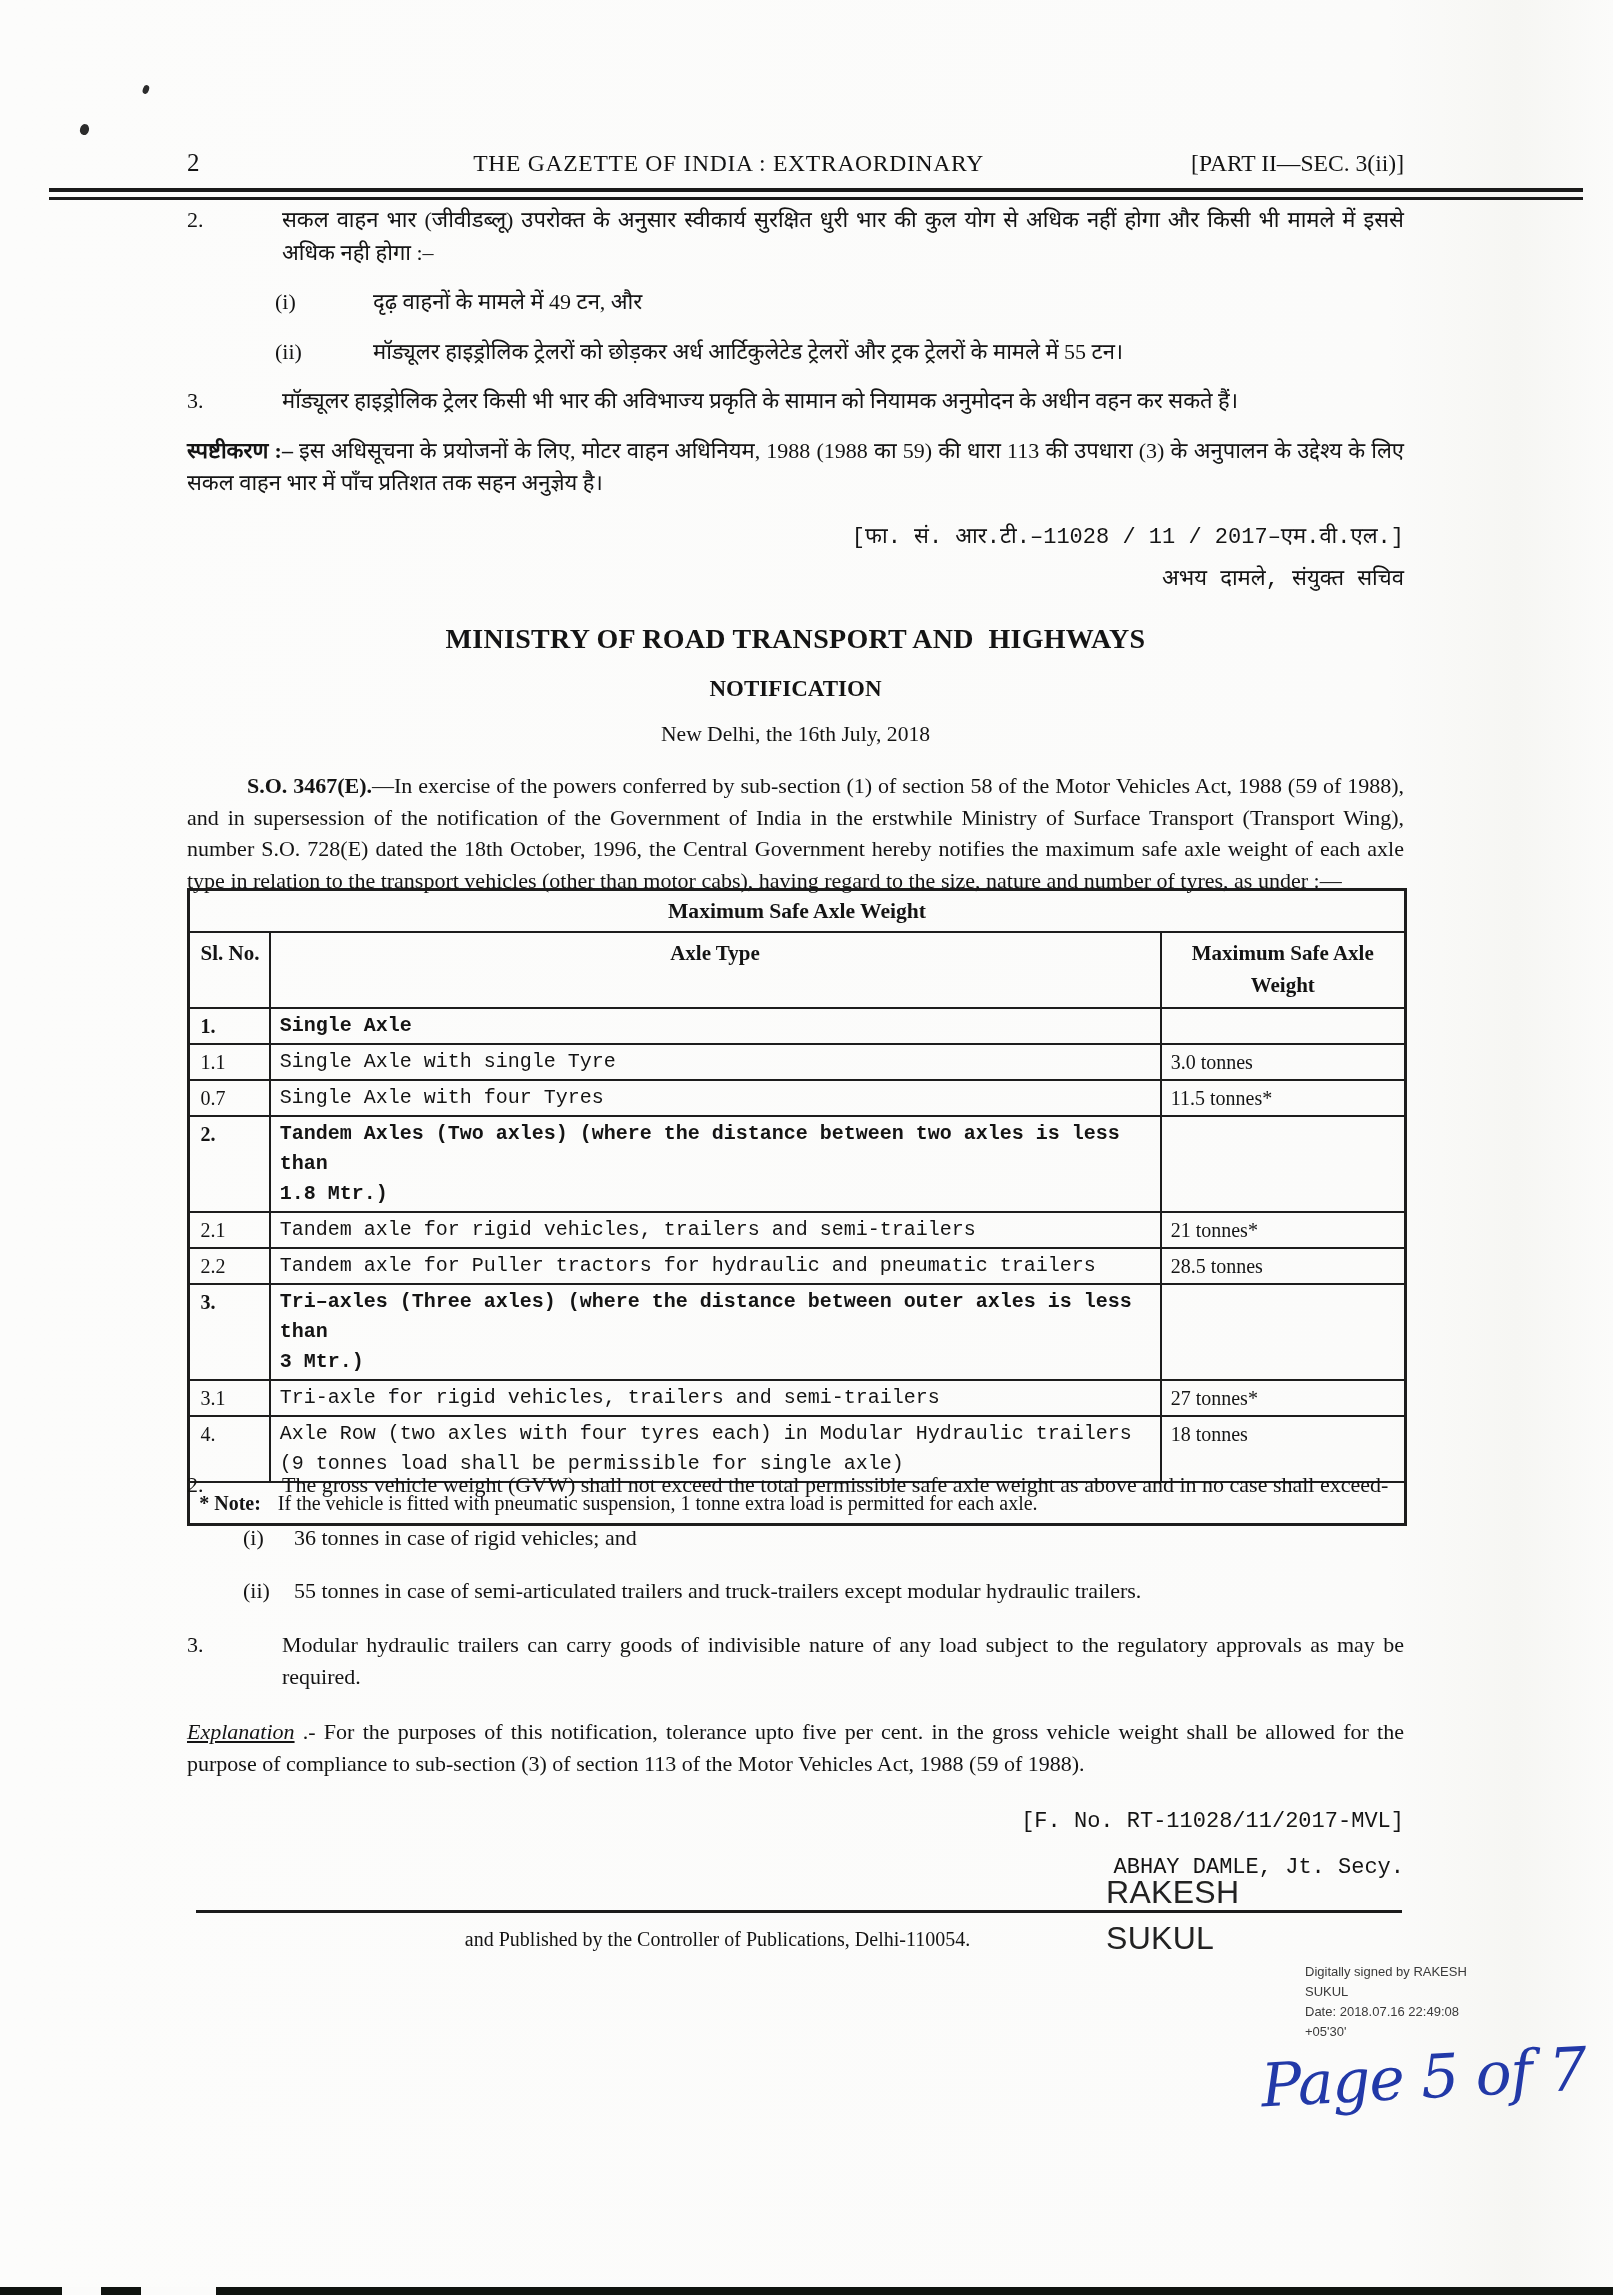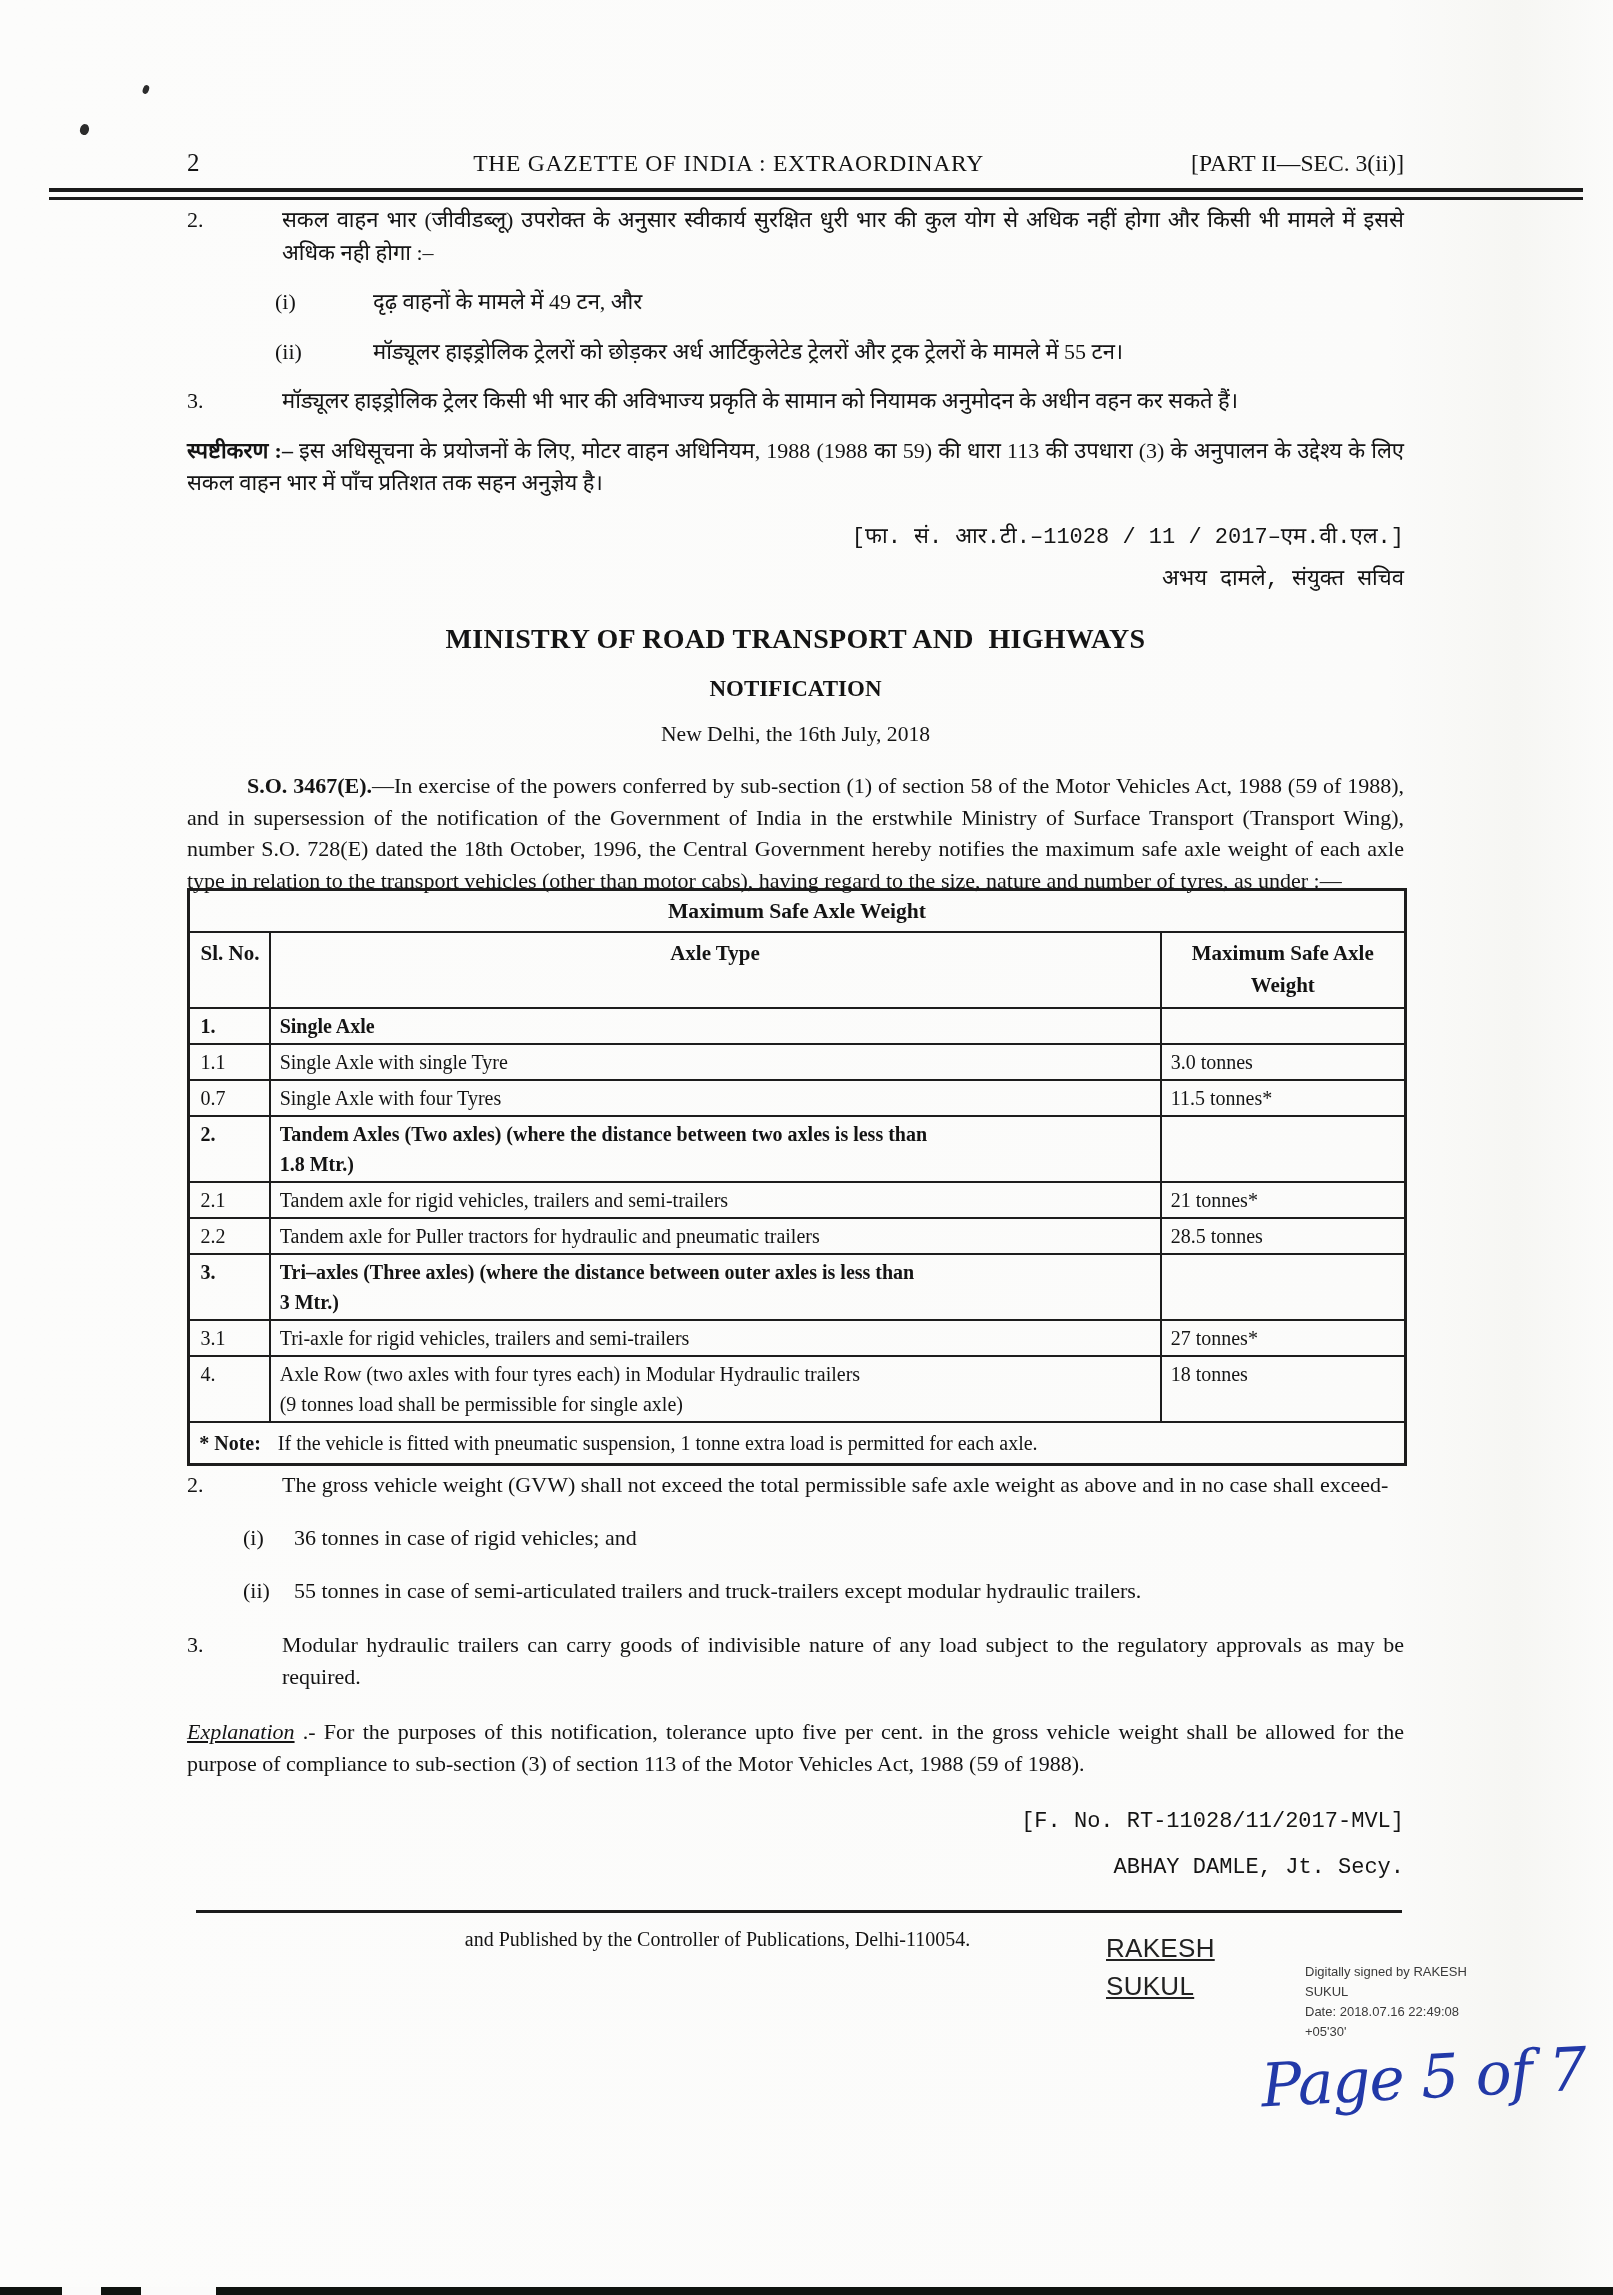--- a/index.html
+++ b/index.html
@@ -42,36 +42,36 @@
   .tbl-wrap{top:888px;}
   table.axle{border-collapse:collapse;width:100%;table-layout:fixed;font-size:20px;}
   table.axle, table.axle td, table.axle th{border:2px solid #1d1d1d;}
   table.axle{border-width:3.3px;}
   .t-title{font-weight:bold;text-align:center;font-size:21.6px;padding:3.9px 0;}
   th{font-weight:bold;font-size:21px;padding:5.2px 6.5px;vertical-align:top;line-height:1.5;}
   th.h-no{text-align:left;padding-left:10.5px;}
   th.h-wt{text-align:center;}
   td{line-height:1.5;padding:2px 9.2px;vertical-align:top;}
   td.c-no{padding-left:10.5px;}
-  .pre{white-space:pre-line;}
+  .pre{white-space:pre-line;font-family:Liberation Mono, monospace;}
   tr.group td{font-weight:bold;}
   col.w-no{width:81px;}
   col.w-type{width:891px;}
   col.w-wt{width:245px;}
   .t-note{font-size:20px;padding:5.2px 9.2px;}
   .t-note b{margin-right:17px;}
   
   .sec-post{top:1469px;font-size:22px;line-height:1.45;}
   .itm2{display:flex;margin-left:56px;margin-top:21px;}
   .itm2 .num{flex:0 0 51px;}
   .exp-lbl{font-style:italic;text-decoration:underline;}
   
   .rule-f{top:1910px;left:196px;width:1206px;height:3.3px;}
   .ftr{top:1924px;left:187px;width:1061px;text-align:center;font-size:20px;line-height:1.55;}
-  .dsig-name{top:1930px;left:1106px;font-family:"Liberation Sans",sans-serif;font-size:26px;line-height:1.45;color:#222;letter-spacing:0.3px;text-decoration:underline;}
+  .dsig-name{top:1869px;left:1106px;font-family:"Liberation Sans",sans-serif;font-size:32px;line-height:1.45;color:#222;letter-spacing:0.3px;}
   .dsig-meta{top:1962px;left:1305px;width:223px;font-family:"Liberation Sans",sans-serif;font-size:13px;line-height:1.55;color:#3a3a3a;}
   .hand{top:2042px;left:1261px;font-style:italic;color:#2239a8;font-size:60px;transform:rotate(-3deg);font-family:"DejaVu Serif",serif;letter-spacing:-1.3px;}
   
   .dot{position:absolute;background:#2c2c2c;border-radius:50%;}
   .dot1{left:143px;top:85px;width:5.9px;height:8.5px;transform:rotate(20deg);}
   .dot2{left:80px;top:124px;width:8.5px;height:11px;transform:rotate(15deg);}
   .scan-bottom{position:absolute;left:0;bottom:0;width:1613px;height:8.5px;background:#101410;}
   .scan-notch{position:absolute;bottom:0;height:8.5px;background:#fbfbfa;}
   .n1{left:62px;width:39px;}
   .n2{left:141px;width:75px;}

